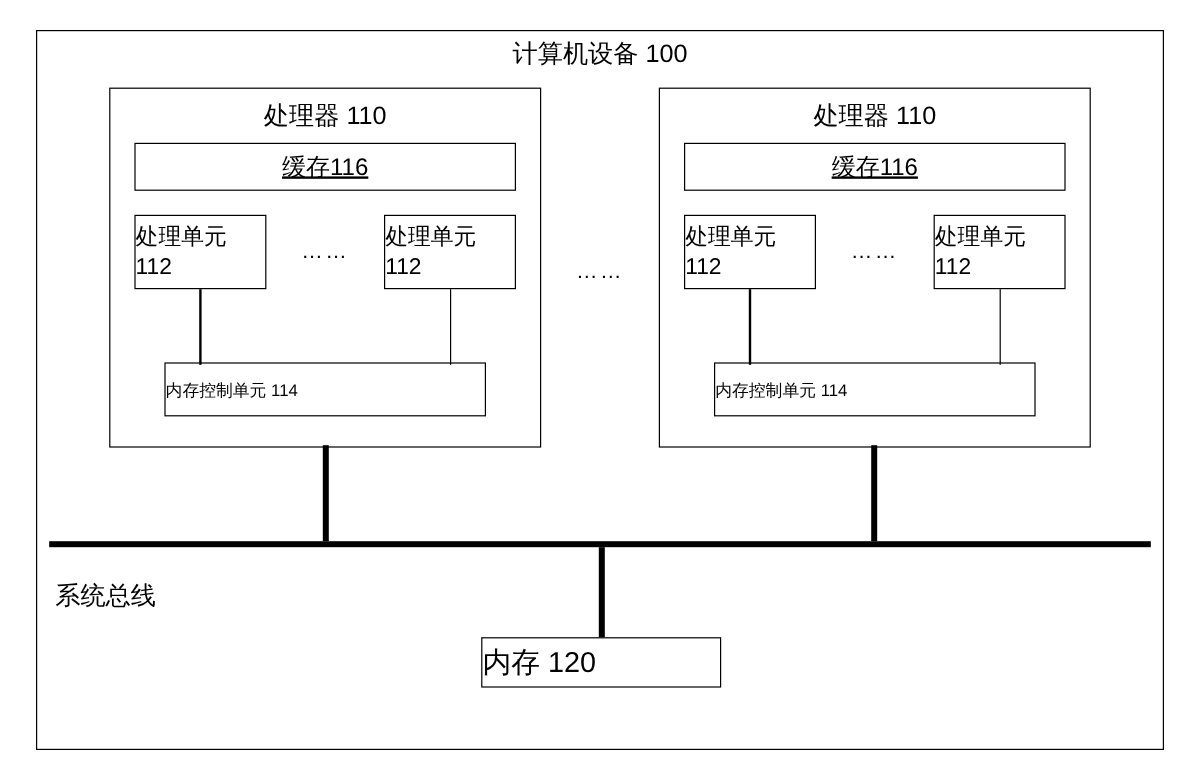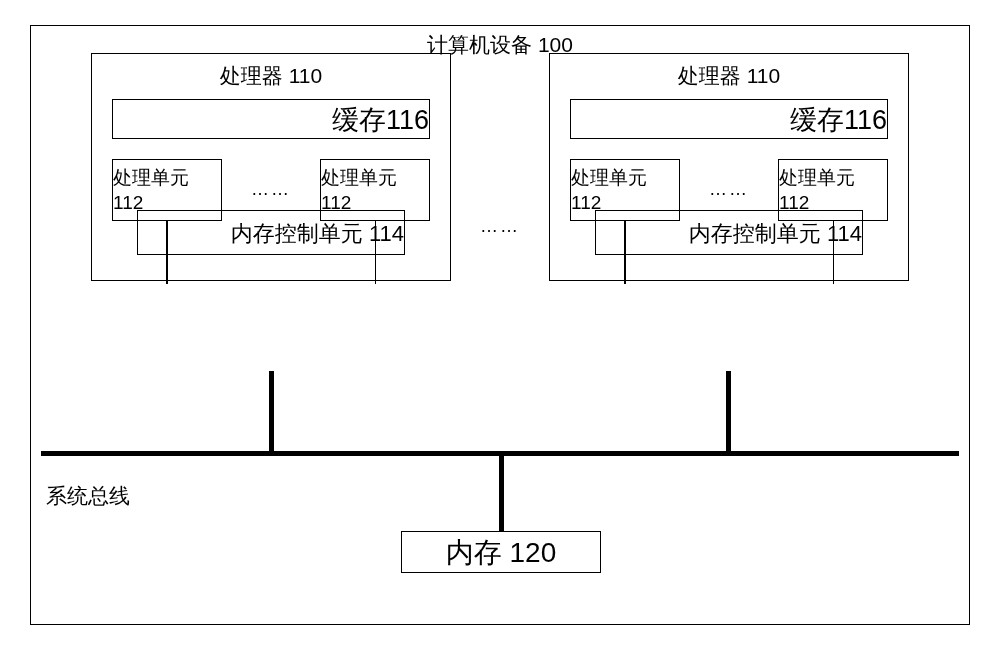--- a/index.html
+++ b/index.html
@@ -20,40 +20,41 @@
     }
     .outer-title {
       position: absolute;
       left: 0; right: 0; top: 5px;
       text-align: center;
       font-size: 21px;
     }
     .processor {
       position: absolute;
       width: 360px;
-      height: 228px;
+      height: 300px;
       border: 1.5px solid #000;
-      top: 27px;
+      top: 47px;
     }
     .processor.left { left: 60px; }
     .processor.right { right: 60px; }
     .proc-title {
       text-align: center;
       font-size: 21px;
       margin-top: 8px;
     }
     .cache {
       position: absolute;
       left: 20px; right: 20px;
       top: 45px;
       height: 40px;
       border: 1.5px solid #000;
-      text-align: right;
+      text-align: center;
       line-height: 40px;
-      font-size: 27px;
+      font-size: 20px;
+      text-decoration: underline;
     }
     .pu {
       position: absolute;
       width: 110px;
       height: 62px;
       border: 1.5px solid #000;
       top: 105px;
       text-align: left;
       font-size: 19px;
       padding-top: 6px;
@@ -68,23 +69,23 @@
       text-align: center;
       font-size: 18px;
       letter-spacing: 2px;
     }
     .mem-ctrl {
       position: absolute;
       left: 45px; right: 45px;
       bottom: 25px;
       height: 45px;
       border: 1.5px solid #000;
-      text-align: right;
+      text-align: left;
       line-height: 45px;
-      font-size: 22px;
+      font-size: 14px;
     }
     .pu-conn {
       position: absolute;
       background: #000;
       width: 1.5px;
     }
     .proc-gap-dots {
       position: absolute;
       top: 190px;
       left: 0; right: 0;
@@ -125,23 +126,23 @@
       top: 456px;
       font-size: 21px;
     }
     .memory {
       position: absolute;
       width: 200px;
       height: 42px;
       border: 1.5px solid #000;
       left: 370px;
       top: 505px;
-      text-align: center;
+      text-align: left;
       line-height: 42px;
-      font-size: 28px;
+      font-size: 24px;
     }
   </style>
 </head>
 <body>
 
 <div class="outer">
   <div class="outer-title">计算机设备 100</div>
 
   <div class="processor left">
     <div class="proc-title">处理器 110</div>

